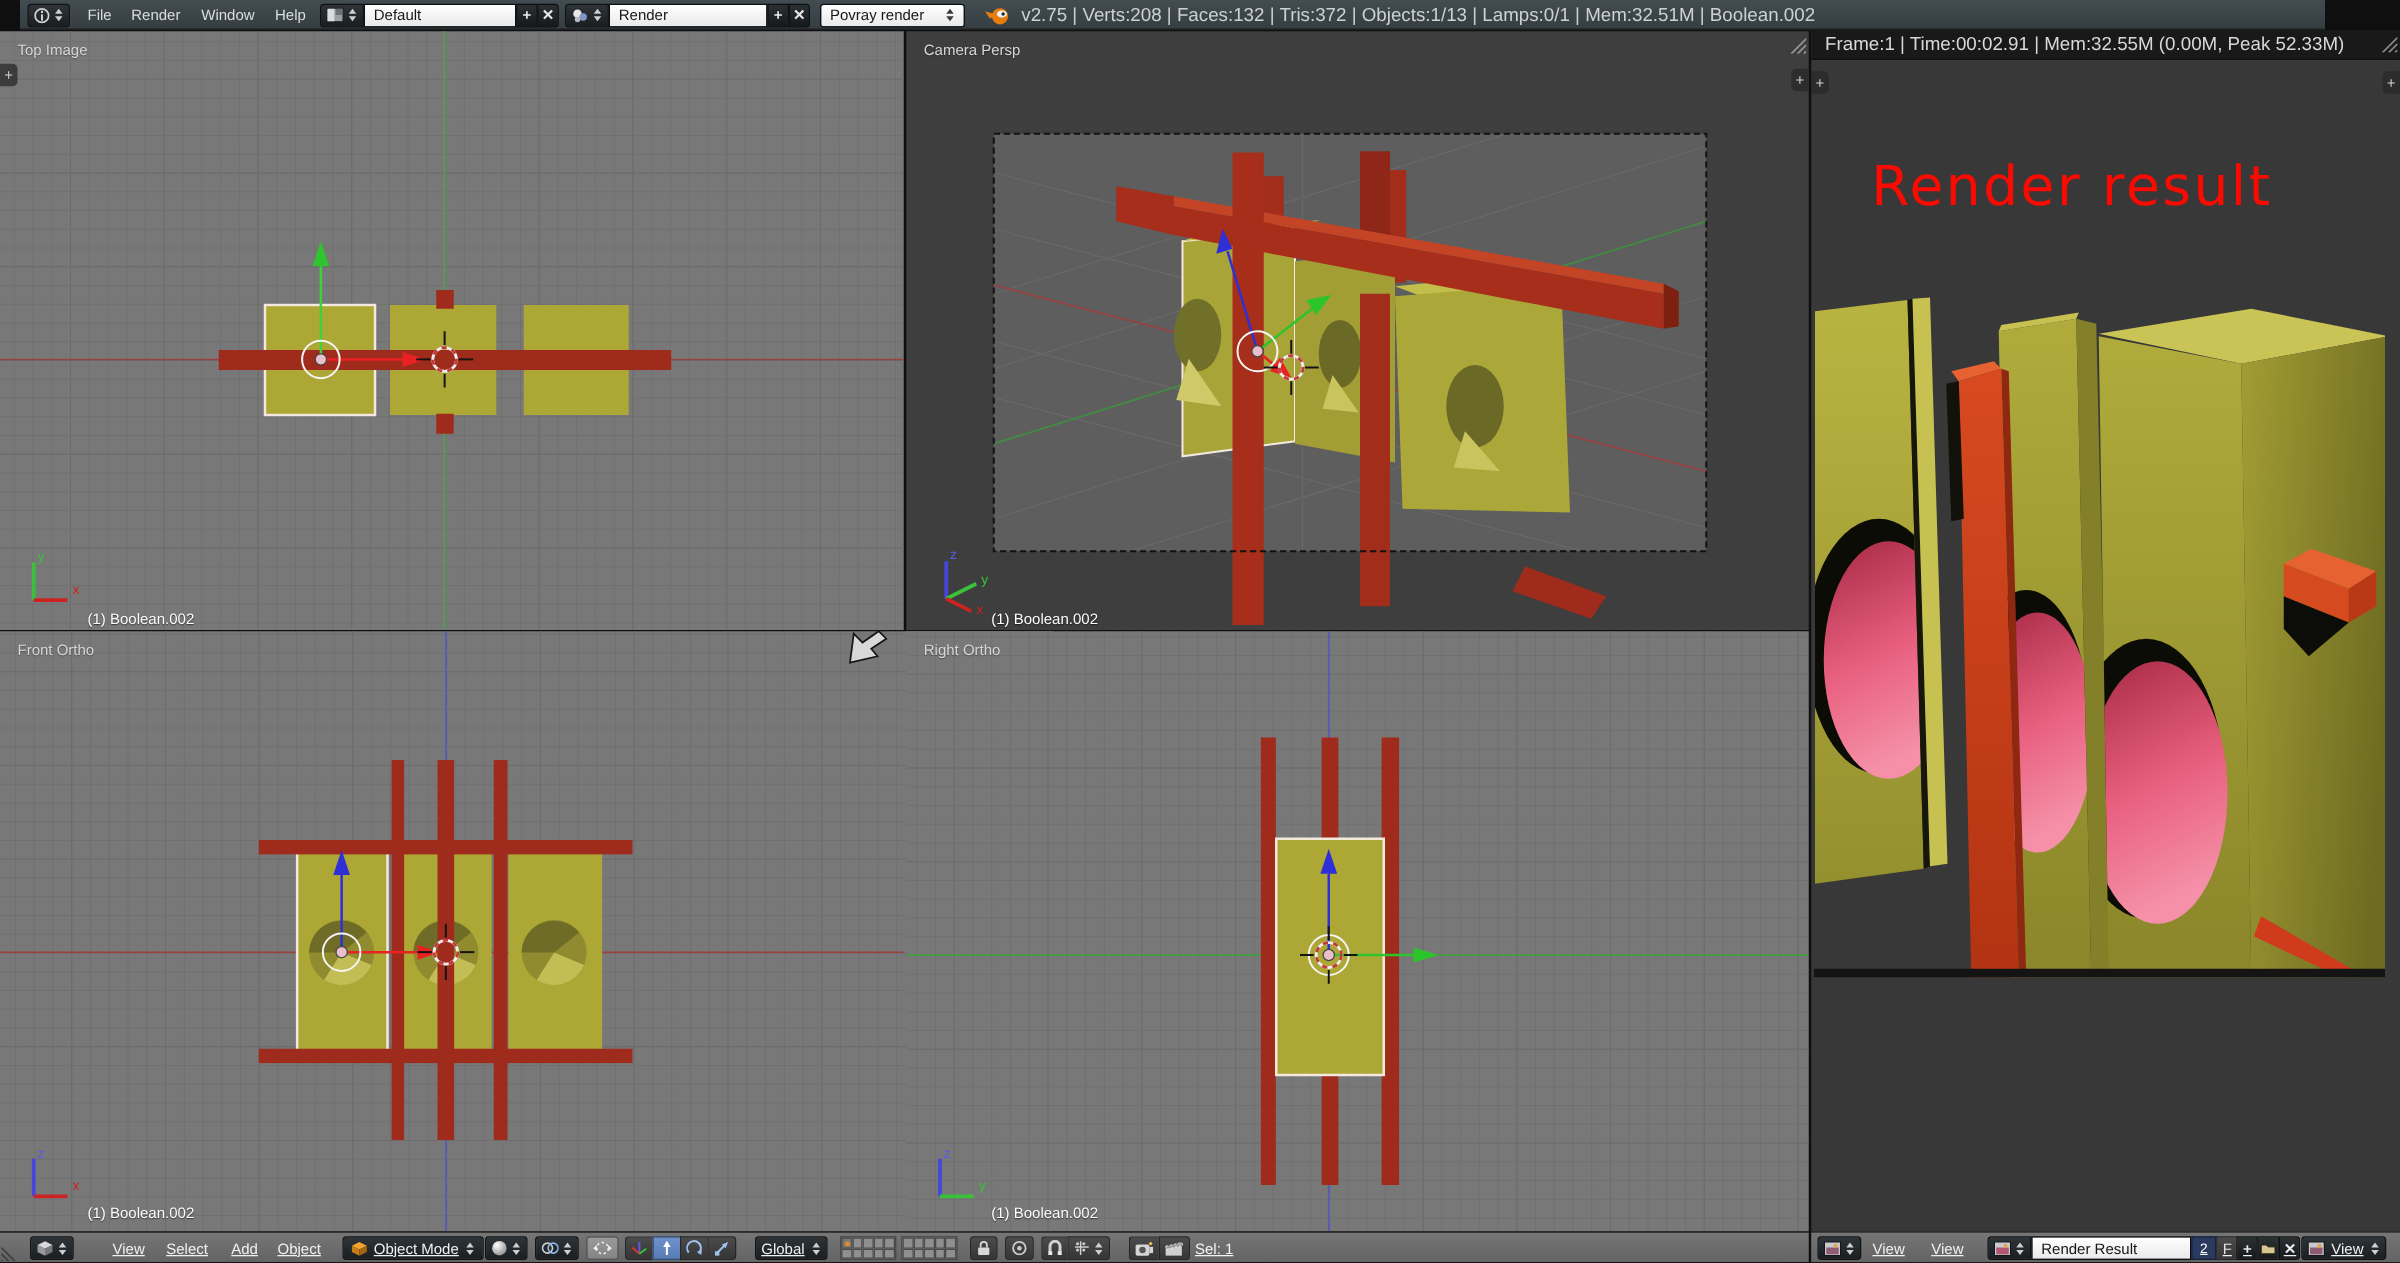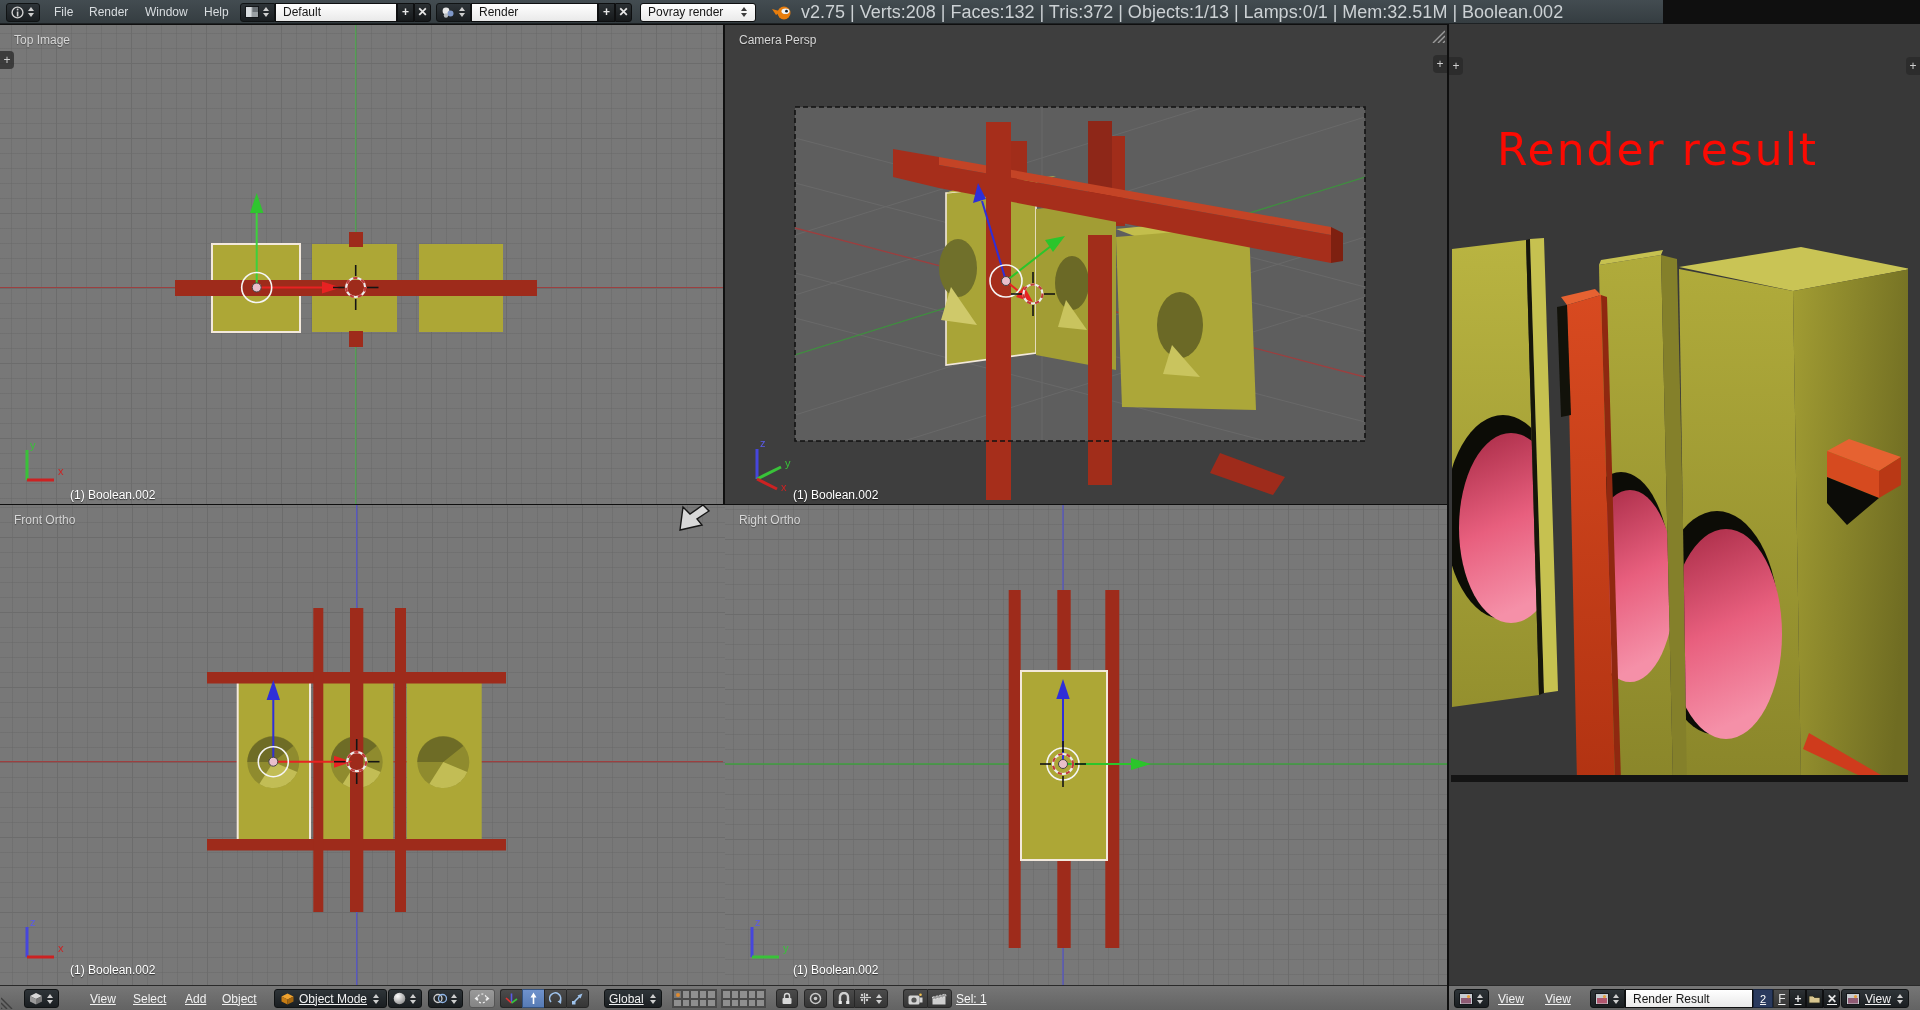--- a/index.html
+++ b/index.html
@@ -1,40 +1,40 @@
 <!DOCTYPE html>
 <html><head>
 <meta charset="utf-8">
 <style>
   * { margin:0; padding:0; box-sizing:border-box; }
   body { background:#000; font-family:"Liberation Sans", sans-serif; }
   .screen { position:relative; width:1920px; height:1010px; background:#0f0f0f; overflow:hidden;
             font-family:"Liberation Sans", sans-serif; }
 
   
-  .topbar { position:absolute; left:0; top:0; width:1663px; height:24px;
+  .topbar { position:absolute; left:16px; top:0; width:1844px; height:24px;
             background:linear-gradient(#434c51,#353d41); border-bottom:1px solid #1d2123;
             display:flex; align-items:center; color:#d9dde0; font-size:12px; }
   .tb-abs { position:absolute; top:2px; height:20px; display:flex; align-items:center; }
   .menu-label { color:#d9dde0; font-size:12px; cursor:default; }
   .btn-dark { display:inline-flex; align-items:center; gap:3px; height:19px; padding:0 4px;
               background:linear-gradient(#2e3438,#1a1e21); border:1px solid #101314; border-radius:3px; }
   .field-light { display:inline-flex; align-items:center; height:19px; padding:0 7px;
                  background:linear-gradient(#ffffff,#e9e9e9); color:#161616; border:1px solid #0e0f10; }
   .sq-btn { display:inline-flex; align-items:center; justify-content:center; width:17px; height:19px;
             background:linear-gradient(#2b3033,#16191b); border:1px solid #0e0f10; color:#e8e8e8;
             font-size:12px; font-weight:bold; }
   .rounded-l { border-radius:3px 0 0 3px; } .rounded-r { border-radius:0 3px 3px 0; }
   .ud { display:inline-block; width:8px; height:12px; position:relative; }
   .ud::before, .ud::after { content:""; position:absolute; left:1px; border-left:3.5px solid transparent;
                             border-right:3.5px solid transparent; }
   .ud::before { top:1px; border-bottom:4px solid #cfcfcf; }
   .ud::after  { bottom:1px; border-top:4px solid #cfcfcf; }
   .ud.dark::before { border-bottom-color:#3a3a3a; } .ud.dark::after { border-top-color:#3a3a3a; }
-  .stats { color:#ccd1d4; font-size:18px; white-space:nowrap; }
+  .stats { color:#ccd1d4; font-size:15px; white-space:nowrap; }
 
   
   .pane { position:absolute; overflow:hidden; background-color:#787878; }
   .pane.grid {
     background-image:
       linear-gradient(#6c6c6c 1px, transparent 1px),
       linear-gradient(90deg,#6c6c6c 1px, transparent 1px),
       linear-gradient(rgba(105,105,105,.5) 1px, transparent 1px),
       linear-gradient(90deg,rgba(105,105,105,.5) 1px, transparent 1px);
     background-size:75px 75px,75px 75px,15px 15px,15px 15px;
@@ -368,20 +368,30 @@
       <text x="12" y="9" font-size="11" fill="#5a5ae8">z</text>
       <text x="40" y="35" font-size="11" fill="#39c239">y</text>
     </svg>
   </div>
 
   <svg style="position:absolute; left:676px; top:503px" width="50" height="30">
     <path d="M4,27 L7,4 L14,11 L27,2 L33,8 L21,16 L26,22 Z" fill="#d8d8d8" stroke="#161616" stroke-width="1.4"></path>
   </svg>
 
   <div class="image-editor">
+    <div class="ie-header">
+      <span class="stats">Frame:1 | Time:00:02.91 | Mem:32.55M (0.00M, Peak 52.33M)</span>
+      <svg class="corner-grip" style="right:2px; top:2px" width="16" height="16">
+        <g stroke="#8a8a8a" stroke-width="1.4">
+            <line x1="4" y1="16" x2="16" y2="4"></line>
+            <line x1="9" y1="16" x2="16" y2="9"></line>
+            <line x1="14" y1="16" x2="16" y2="14"></line>
+          </g>
+      </svg>
+    </div>
     <div class="annotation">Render result</div>
 
     <svg class="scene" style="left:0; top:211px" width="471" height="547">
       <defs>
         <linearGradient id="gY1" x1="0" y1="0" x2="0" y2="1">
             <stop offset="0" stop-color="#b9b441"></stop>
             <stop offset="1" stop-color="#94902e"></stop>
           </linearGradient>
         <linearGradient id="gY2" x1="0" y1="0" x2="0" y2="1">
             <stop offset="0" stop-color="#b0ab3b"></stop>

